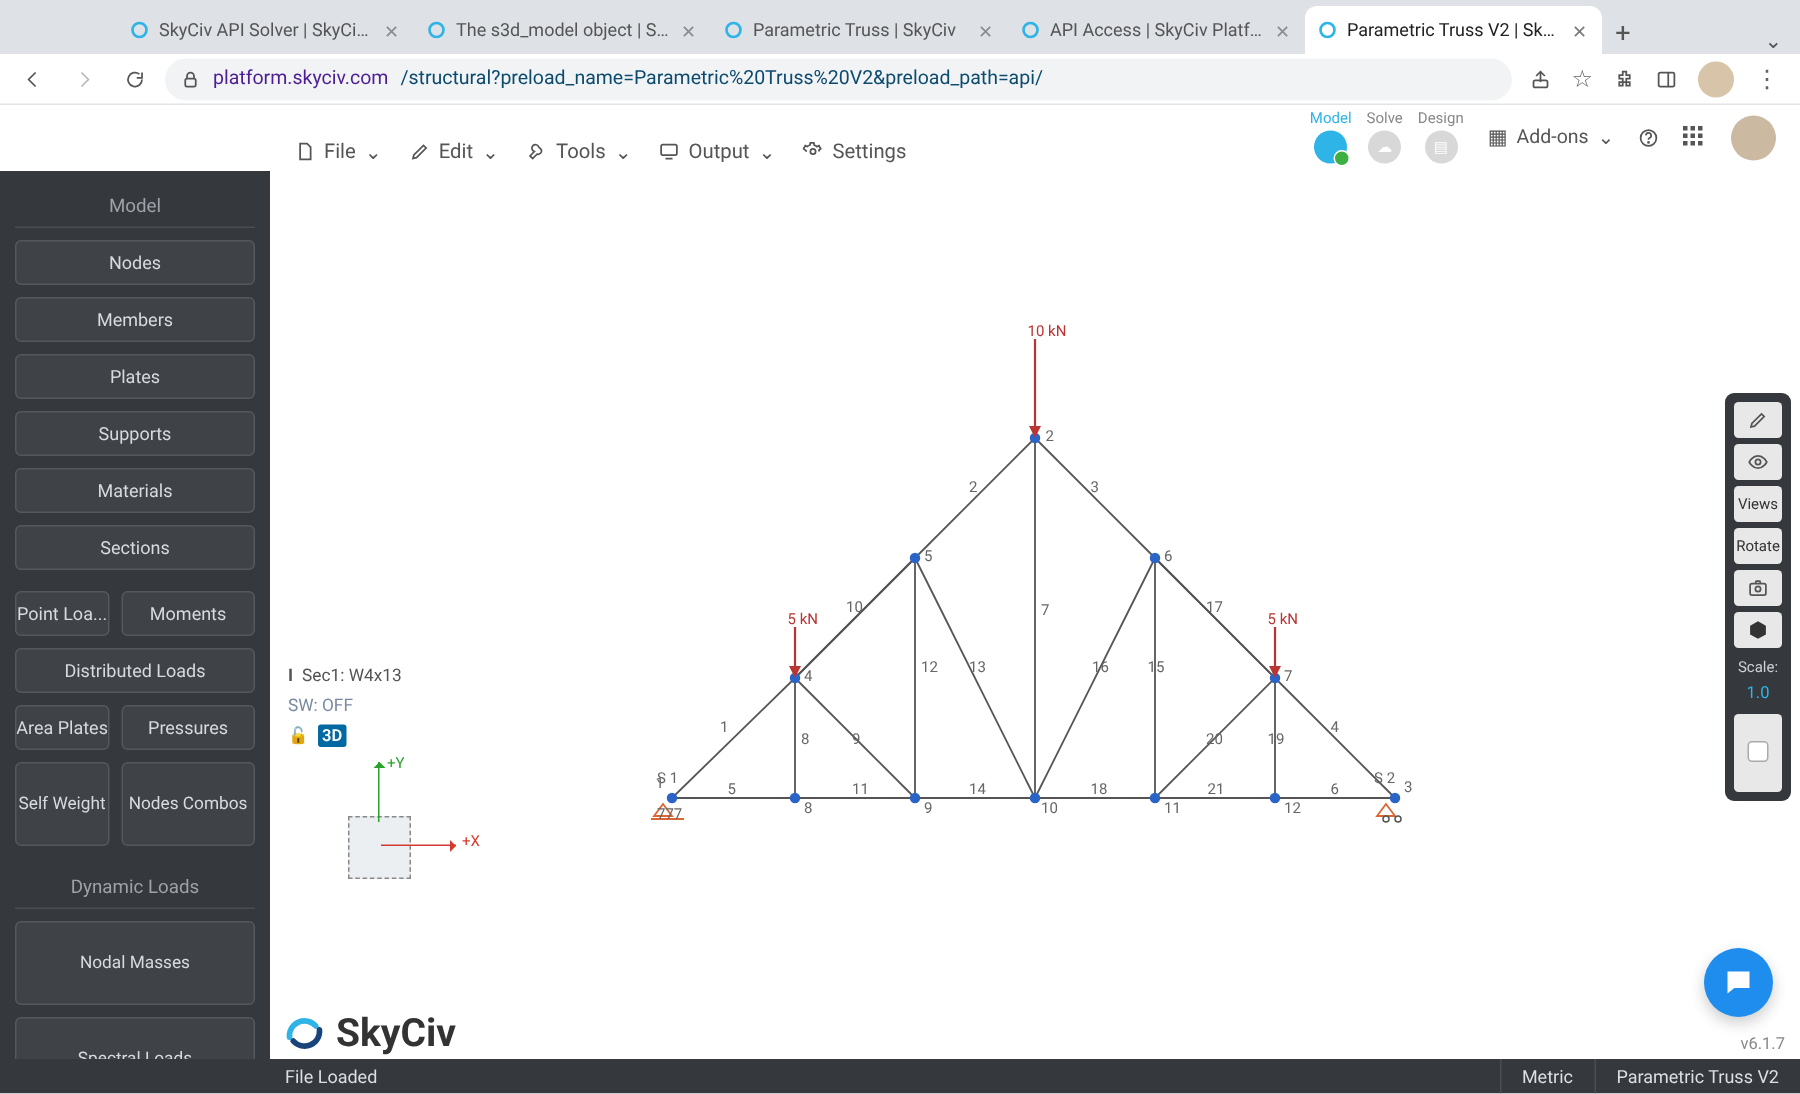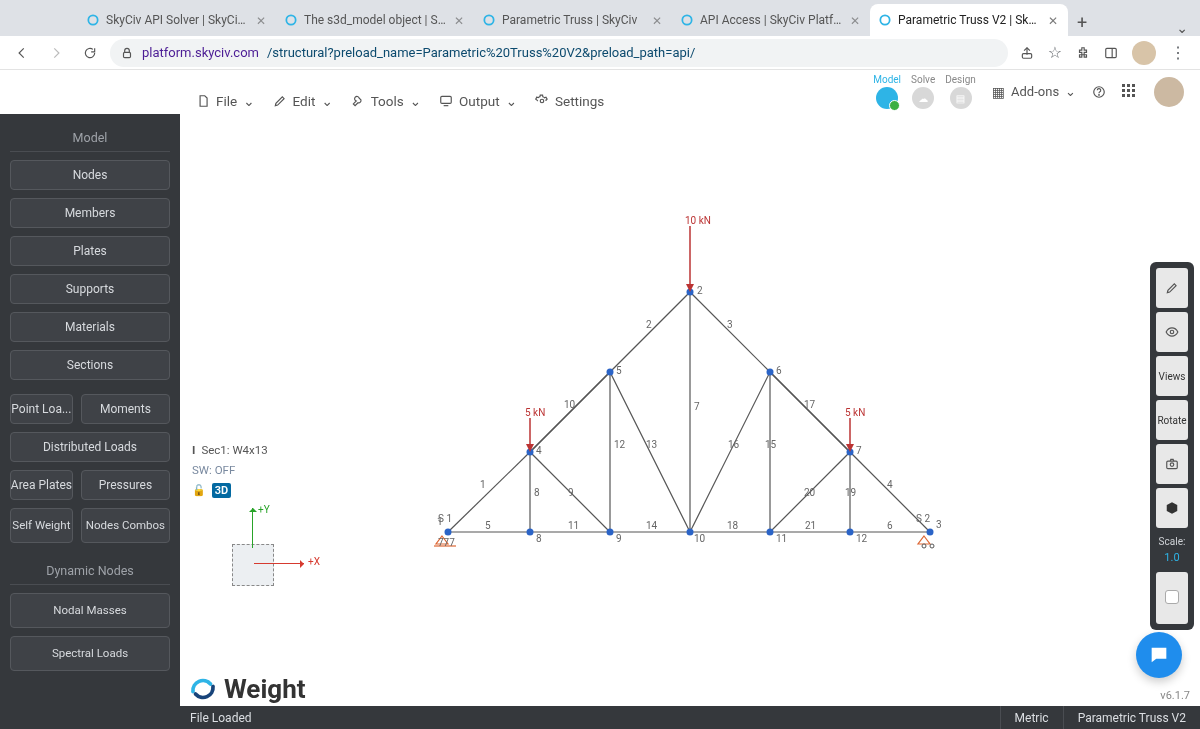--- a/index.html
+++ b/index.html
@@ -44,21 +44,21 @@
   .icon-grid { width:16px;height:16px; display:grid;grid-template-columns:repeat(3,3px);grid-template-rows:repeat(3,3px);gap:2px;}
   .icon-grid span{background:#555;}
   .avatar-big{width:30px;height:30px;border-radius:50%;background:#ccb9a2;}
   
   
   .leftpanel { position:absolute; top:114px; bottom:23px; left:0; width:180px; background:#35383c; color:#c9ccd1; padding:10px 10px; overflow:hidden;}
   .lp-head { text-align:center; font-size:12.5px; color:#9ea2a8; padding:6px 0; border-bottom:1px solid #4a4d52; margin-bottom:8px;}
   .lp-grid { display:grid; grid-template-columns:1fr; gap:8px; margin-bottom:14px;}
   .lp-btn { background:#3f4247; border:1px solid #55585d; border-radius:4px; height:30px; display:flex;align-items:center;justify-content:center;font-size:12px;color:#d7dade;cursor:pointer; white-space:nowrap; overflow:hidden; text-overflow:ellipsis; padding:0 4px;}
   .lp-btn.wide { grid-column:1/3;}
-  .lp-btn.tall { height:35px; line-height:1.2; text-align:center; font-size:11.5px;}
+  .lp-btn.tall { height:56px; line-height:1.2; text-align:center; font-size:11.5px;}
   
   
   .canvas { position:absolute; top:114px; left:180px; right:0; bottom:23px; background:#fff;}
   .canvas svg.truss { position:absolute; top:0; left:0;}
   .overlay-left { position:absolute; left:12px; bottom:14px; }
   .ol-text { font-size:11.5px; color:#555; margin-bottom:6px;}
   .ol-text.sw { color:#7a8aa0;}
   .lock-3d { display:flex;gap:6px;align-items:center;font-size:11px;margin-bottom:10px;}
   .lock-ico{color:#2e8bd6;}
   .badge3d{background:#0369a1;color:#fff;padding:1px 3px;border-radius:2px;font-size:11px;font-weight:600;}
@@ -70,21 +70,21 @@
   .axx::after{content:"";position:absolute;right:-4px;top:-3px;border:4px solid transparent;border-left-color:#d63a2f;}
   .ax-lbl{position:absolute;font-size:10px;}
   .logo { position:absolute; left:8px; bottom:2px; display:flex;align-items:center;gap:6px;font-size:26px;font-weight:700;color:#333;}
   .logo-ic{width:30px;height:30px;}
   .version { position:absolute; right:10px; bottom:4px; font-size:11px; color:#888;}
   .chat-bubble { position:absolute; right:18px; bottom:28px; width:46px;height:46px;border-radius:50%;background:#1f8ded;display:flex;align-items:center;justify-content:center;cursor:pointer;box-shadow:0 4px 10px rgba(0,0,0,.2);}
   .chat-bubble svg{fill:#fff;}
   
   
   .toolpad { position:absolute; right:6px; top:148px; width:44px; background:#35383c; border-radius:6px; padding:6px; display:flex;flex-direction:column;gap:4px;}
-  .tp-btn { height:40px; background:#e8e8e8; border-radius:3px; display:flex;align-items:center;justify-content:center;font-size:10px;color:#333;cursor:pointer;}
+  .tp-btn { height:24px; background:#e8e8e8; border-radius:3px; display:flex;align-items:center;justify-content:center;font-size:10px;color:#333;cursor:pointer;}
   .tp-lbl { color:#cfd2d6; font-size:10px; text-align:center; margin-top:4px;}
   .tp-val { color:#2eb4e6; font-size:11px; text-align:center;}
   .slider { height:52px; background:#e8e8e8; border-radius:3px; margin-top:4px; position:relative;}
   .slider .thumb{position:absolute;left:50%;transform:translateX(-50%);top:18px;width:14px;height:14px;background:#fff;border:1px solid #aaa;border-radius:3px;}
   
   
   .statusbar { position:absolute; left:0;right:0;bottom:0;height:23px;background:#35383c;color:#dcdfe3;display:flex;align-items:center;font-size:12px;}
   .statusbar .sleft{padding-left:190px;}
   .statusbar .sright{margin-left:auto;display:flex;}
   .statusbar .chip{padding:0 14px;height:23px;display:flex;align-items:center;border-left:1px solid #4a4d52;cursor:pointer;}
@@ -285,21 +285,21 @@
   </div>
   <div class="lp-grid">
     <div class="lp-btn">Point Loa...</div>
     <div class="lp-btn">Moments</div>
     <div class="lp-btn wide">Distributed Loads</div>
     <div class="lp-btn">Area Plates</div>
     <div class="lp-btn">Pressures</div>
     <div class="lp-btn tall">Self Weight</div>
     <div class="lp-btn tall">Nodes Combos</div>
   </div>
-  <div class="lp-head">Dynamic Nodes</div>
+  <div class="lp-head">Dynamic Loads</div>
   <div class="lp-grid">
     <div class="lp-btn tall">Nodal Masses</div>
     <div class="lp-btn tall">Spectral Loads</div>
   </div>
 </div>
 
 <div class="canvas">
 
   <svg class="truss" width="1020" height="590">
 
@@ -426,21 +426,21 @@
       <div class="axx"></div>
         <div class="ax-lbl" style="left:116px;top:48px;color:#d63a2f;">+X</div>
     </div>
   </div>
 
   <div class="logo">
     <svg class="logo-ic" viewBox="0 0 24 24">
         <path d="M4 14a8 8 0 0 1 14-6" fill="none" stroke="#2eb4e6" stroke-width="3" stroke-linecap="round"></path>
         <path d="M20 10a8 8 0 0 1-14 6" fill="none" stroke="#18447a" stroke-width="3" stroke-linecap="round"></path>
       </svg>
-    <span>Weight</span>
+    <span>SkyCiv</span>
   </div>
   <div class="version">v6.1.7</div>
   <div class="chat-bubble">
       <svg width="22" height="22" viewBox="0 0 24 24">
         <path d="M4 4h16v12H9l-5 4z"></path>
       </svg>
     </div>
 
   <div class="toolpad">
     <div class="tp-btn">

